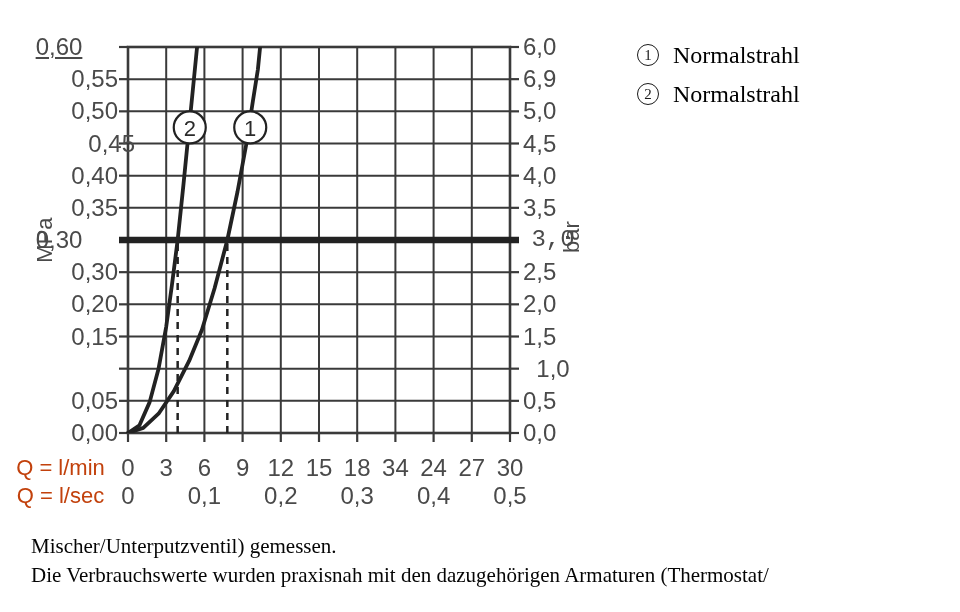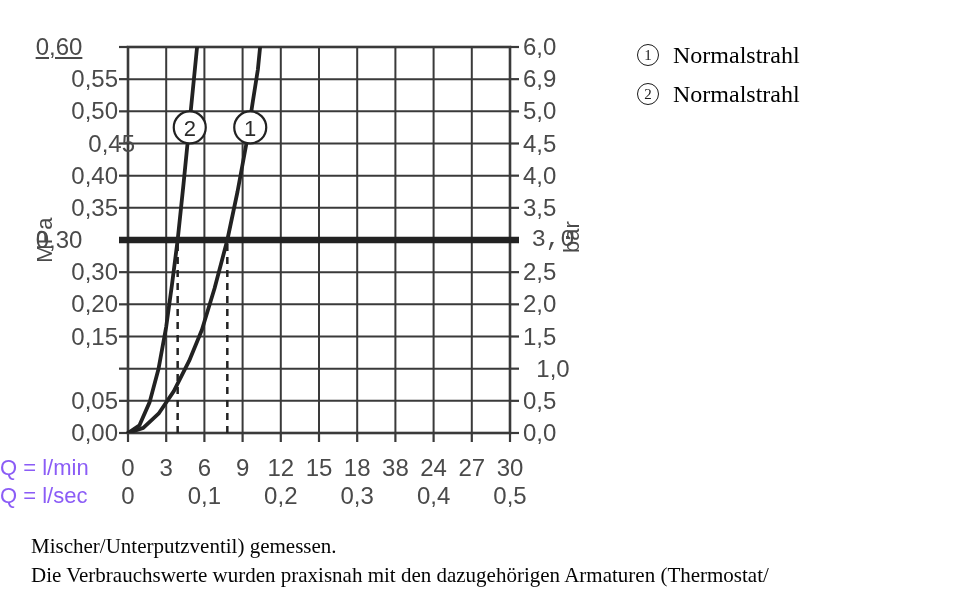--- a/index.html
+++ b/index.html
@@ -3,21 +3,21 @@
 <meta charset="utf-8">
 <style>
   html,body{margin:0;padding:0;background:#fff;}
   #page{position:relative;width:960px;height:612px;background:#ffffff;overflow:hidden;
         font-family:"Liberation Sans",sans-serif;}
   #chart-svg{position:absolute;left:0;top:0;}
   .ticklayer{position:absolute;left:0;top:0;width:960px;height:612px;pointer-events:none;}
   .ticklayer span{position:absolute;display:block;font-size:24px;color:#4a4a4a;line-height:26px;}
   .unit-rot{position:absolute;font-size:22px;color:#4a4a4a;transform:translate(-50%,-50%) rotate(-90deg);
             white-space:nowrap;}
-  .xrow-unit{position:absolute;left:0;width:121px;text-align:left;font-size:22px;color:#8b5cf6;
+  .xrow-unit{position:absolute;left:0;width:121px;text-align:center;font-size:22px;color:#c2410c;
              line-height:26px;white-space:nowrap;}
   .legend{position:absolute;left:637px;top:42px;}
   .legend-item{display:flex;align-items:center;margin-bottom:13px;height:26px;}
   .lcircle{width:20px;height:20px;border:1.4px solid #1a1a1a;border-radius:50%;
            display:flex;align-items:center;justify-content:center;
            font-family:"Liberation Serif",serif;font-size:15px;color:#1a1a1a;flex:0 0 auto;}
   .llabel{margin-left:14px;font-family:"Liberation Serif",serif;font-size:24px;color:#000;
           white-space:nowrap;}
   .footnote{position:absolute;left:31px;top:532px;font-family:"Liberation Serif",serif;
             font-size:21px;line-height:29px;color:#050505;white-space:nowrap;}
@@ -139,21 +139,21 @@
       <span style="left: 523px; width: 60px; top: 420px; text-align: left;">0,0</span>
     </div>
   <div class="ticklayer" id="xmin-labels">
       <span style="left: 102px; width: 52px; top: 455px; text-align: center;">0</span>
       <span style="left: 140.2px; width: 52px; top: 455px; text-align: center;">3</span>
       <span style="left: 178.4px; width: 52px; top: 455px; text-align: center;">6</span>
       <span style="left: 216.6px; width: 52px; top: 455px; text-align: center;">9</span>
       <span style="left: 254.8px; width: 52px; top: 455px; text-align: center;">12</span>
       <span style="left: 293px; width: 52px; top: 455px; text-align: center;">15</span>
       <span style="left: 331.2px; width: 52px; top: 455px; text-align: center;">18</span>
-      <span style="left: 369.4px; width: 52px; top: 455px; text-align: center;">38</span>
+      <span style="left: 369.4px; width: 52px; top: 455px; text-align: center;">34</span>
       <span style="left: 407.6px; width: 52px; top: 455px; text-align: center;">24</span>
       <span style="left: 445.8px; width: 52px; top: 455px; text-align: center;">27</span>
       <span style="left: 484px; width: 52px; top: 455px; text-align: center;">30</span>
     </div>
   <div class="ticklayer" id="xsec-labels">
       <span style="left: 102px; width: 52px; top: 483px; text-align: center;">0</span>
       <span style="left: 178.4px; width: 52px; top: 483px; text-align: center;">0,1</span>
       <span style="left: 254.8px; width: 52px; top: 483px; text-align: center;">0,2</span>
       <span style="left: 331.2px; width: 52px; top: 483px; text-align: center;">0,3</span>
       <span style="left: 407.6px; width: 52px; top: 483px; text-align: center;">0,4</span>

